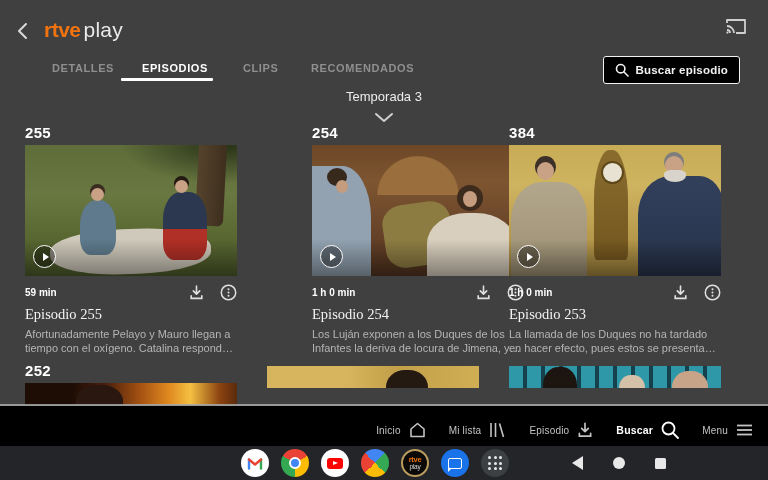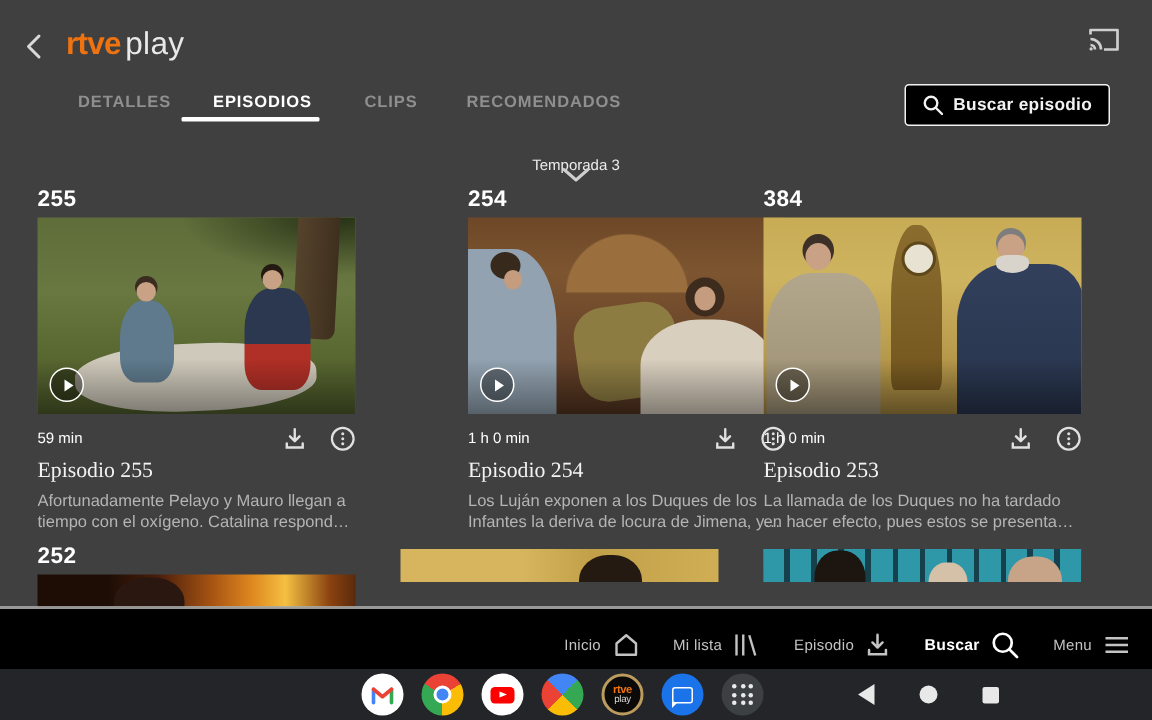--- a/index.html
+++ b/index.html
@@ -15,34 +15,34 @@
 
   
   .tab{position:absolute;top:62px;font-size:11px;font-weight:bold;letter-spacing:0.6px;color:#8f8f8f;cursor:pointer;}
   .tab.active{color:#ffffff;}
   .tab-underline{position:absolute;left:121px;top:78px;width:92px;height:3px;background:#fff;border-radius:1px;}
   .search-btn{position:absolute;right:28px;top:56px;height:26px;padding:0 11px;border:1.5px solid #f2f2f2;
               border-radius:3px;display:flex;align-items:center;gap:7px;color:#f2f2f2;cursor:pointer;background:#000;}
   .search-btn span{font-size:11.5px;font-weight:bold;letter-spacing:0.2px;}
 
   
-  .season{position:absolute;left:0;top:105px;width:100%;text-align:center;color:#ececec;font-size:10px;cursor:pointer;}
+  .season{position:absolute;left:0;top:89px;width:100%;text-align:center;color:#ececec;font-size:13px;cursor:pointer;}
   .season-chevron{position:absolute;left:374px;top:109px;width:20px;height:11px;cursor:pointer;}
 
   
   .card{position:absolute;top:124px;width:212px;}
   .card.c0{left:25px;} .card.c1{left:267px;padding-left:45px;} .card.c2{left:509px;}
   .card-number{font-size:15px;font-weight:bold;color:#fff;letter-spacing:0.3px;height:17px;}
   .thumb{position:relative;margin-top:4px;width:212px;height:131px;overflow:hidden;background:#333;cursor:pointer;}
   .thumb::after{content:"";position:absolute;inset:0;background:linear-gradient(180deg,transparent 72%,rgba(0,0,0,.40));}
   .play-badge{position:absolute;left:8px;bottom:8px;width:21px;height:21px;border:1.5px solid #fff;border-radius:50%;
               background:rgba(0,0,0,.35);display:flex;align-items:center;justify-content:center;z-index:3;}
   .play-badge i{display:block;width:0;height:0;border-left:6px solid #fff;border-top:4px solid transparent;border-bottom:4px solid transparent;margin-left:2px;}
   .meta{display:flex;justify-content:space-between;align-items:center;margin-top:7px;height:18px;}
-  .duration{font-size:10px;font-weight:normal;color:#fff;}
+  .duration{font-size:10px;font-weight:bold;color:#fff;}
   .meta-icons{display:flex;gap:15px;align-items:center;}
   .meta-icons svg{cursor:pointer;}
   .ep-title{font-family:"Liberation Serif","DejaVu Serif",serif;font-size:14.5px;color:#f2f2f2;margin-top:5px;}
   .ep-desc{font-size:11px;color:#b4b4b4;line-height:13.5px;margin-top:5px;height:27px;overflow:hidden;
            display:-webkit-box;-webkit-line-clamp:2;-webkit-box-orient:vertical;}
 
   
   .card2{position:absolute;top:362px;width:212px;}
   .card2.c0{left:25px;} .card2.c1{left:267px;} .card2.c2{left:509px;}
   .thumb2{position:relative;margin-top:4px;width:212px;height:22px;overflow:hidden;background:#222;cursor:pointer;}

